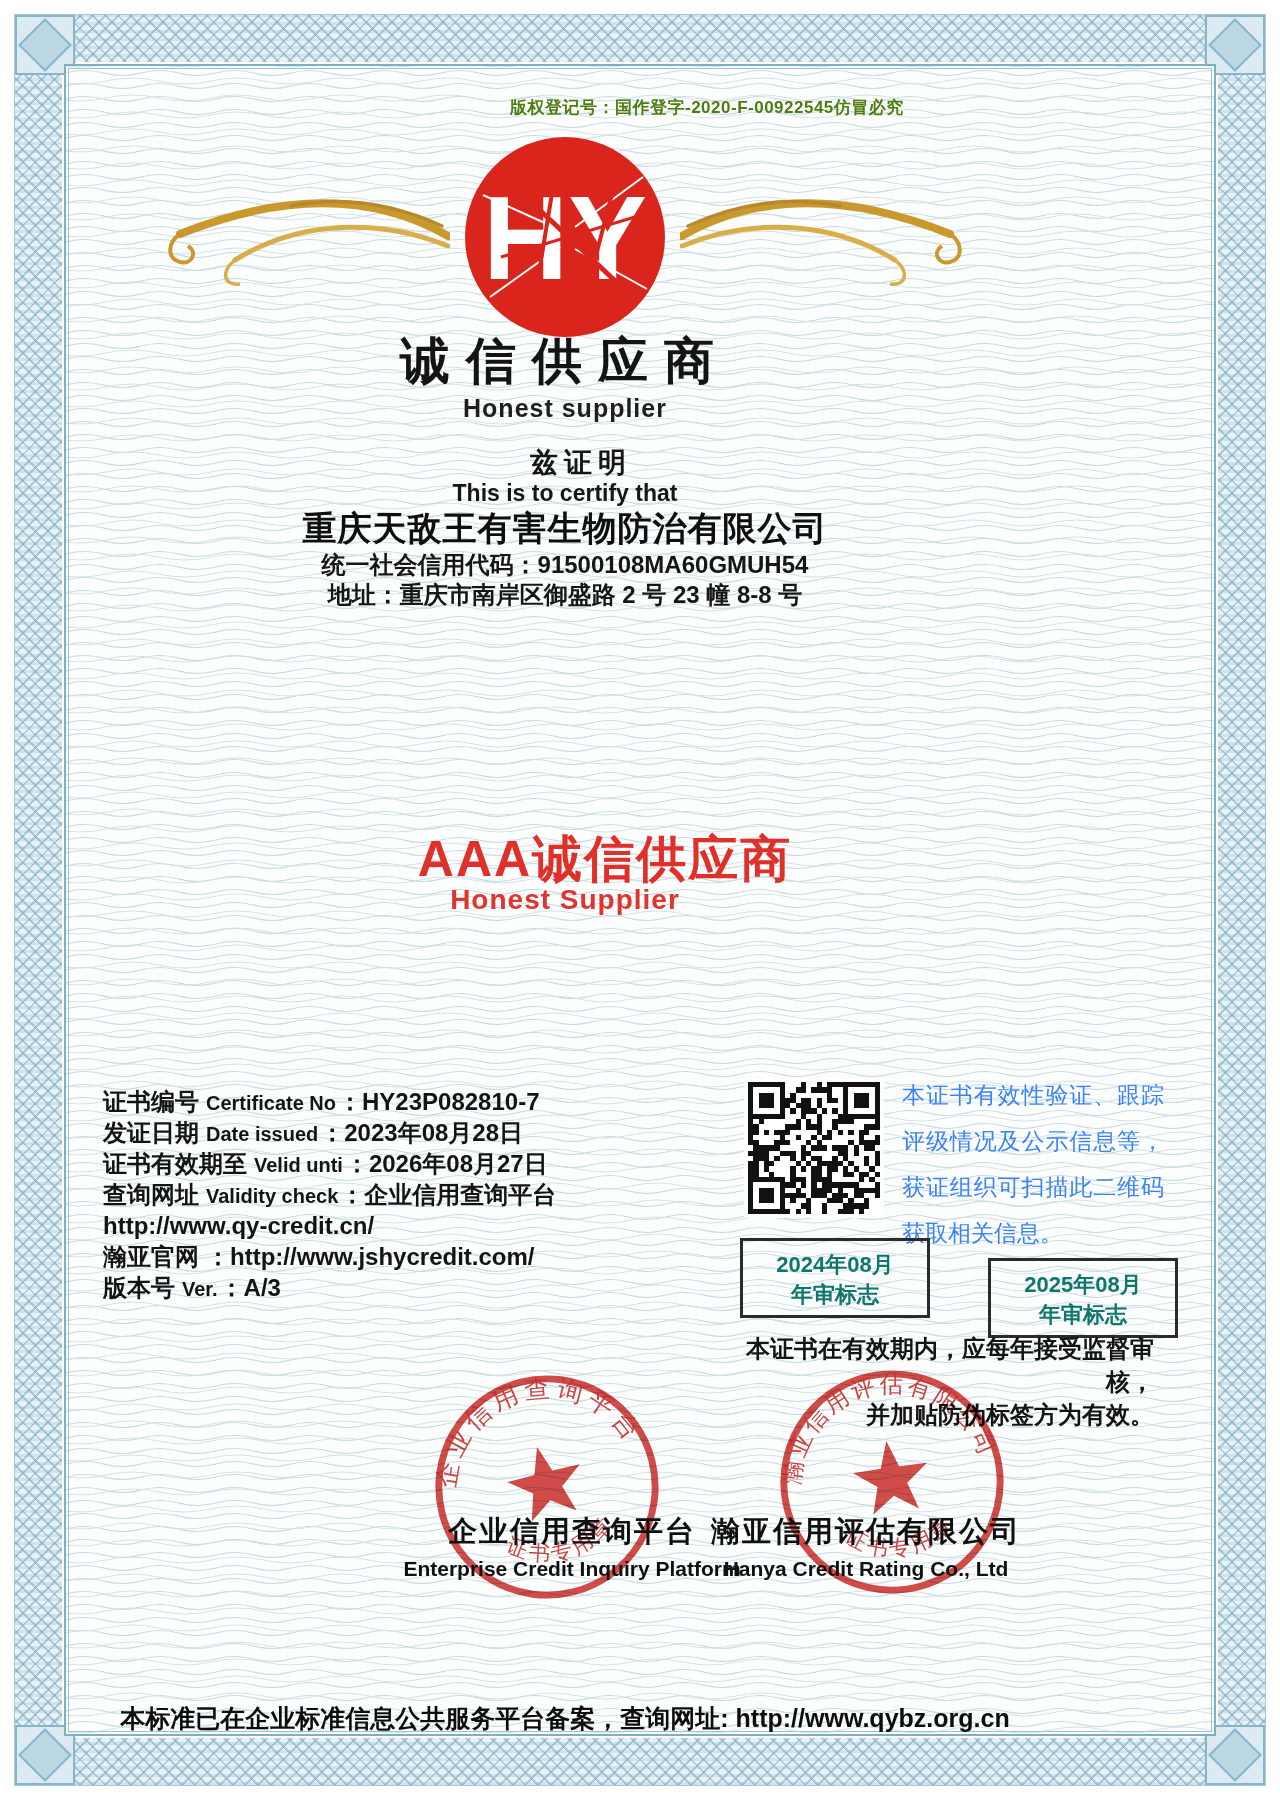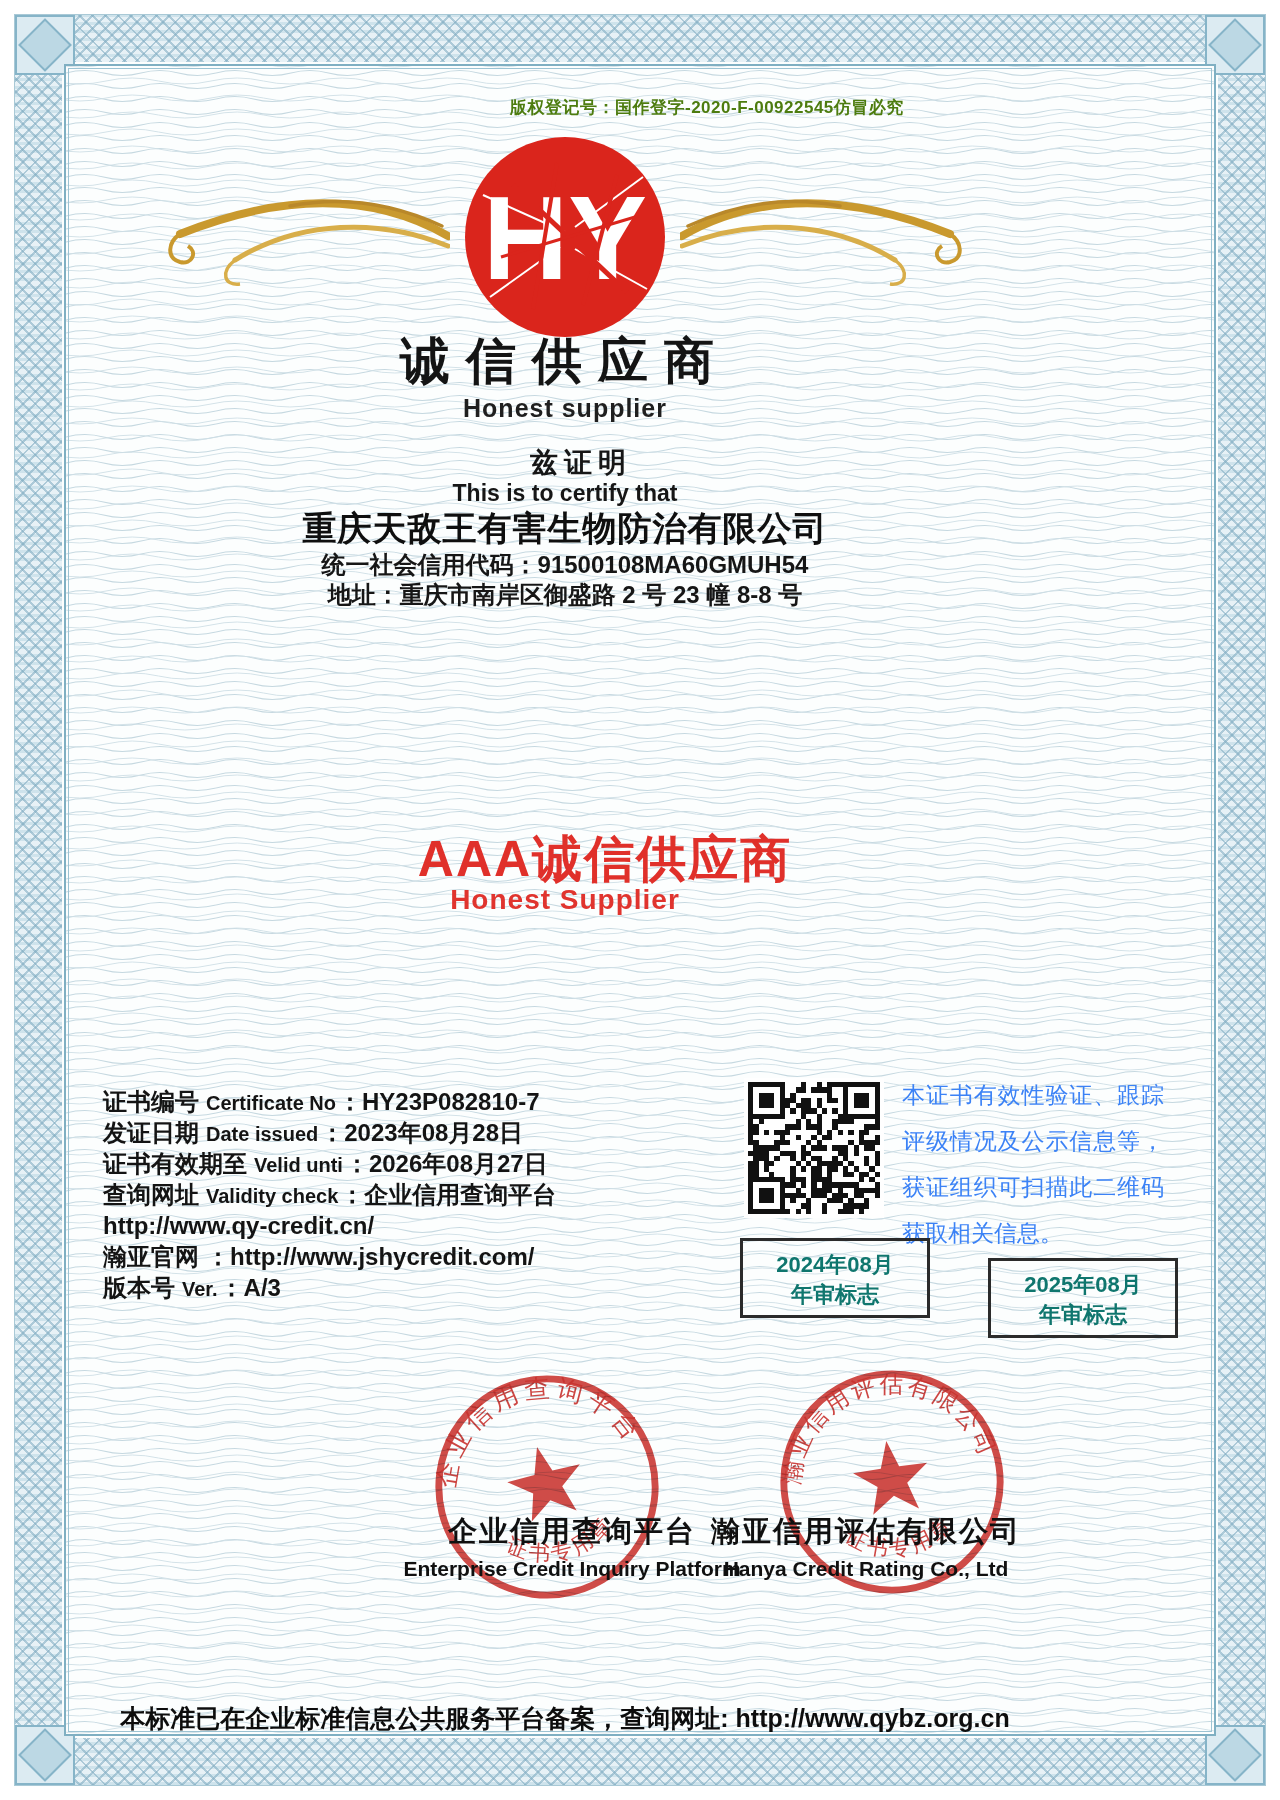--- a/index.html
+++ b/index.html
@@ -819,20 +819,24 @@
 
     <div class="annual-box b1">
       <div>2024年08月</div>
       <div>年审标志</div>
     </div>
     <div class="annual-box b2">
       <div>2025年08月</div>
       <div>年审标志</div>
     </div>
 
+    <div class="supervision">
+      <div>本证书在有效期内，应每年接受监督审核，</div>
+      <div>并加贴防伪标签方为有效。</div>
+    </div>
 
     <div class="stamp s1">
       <svg viewBox="0 0 240 240" width="236" height="236">
         <circle cx="120" cy="120" r="110" fill="none" stroke="#c7211d" stroke-width="7" opacity="0.88"></circle>
         <path id="arcA1" d="M 28 142 A 94 94 0 1 1 212 142" fill="none"></path>
         <path id="arcB1" d="M 48 152 A 82 82 0 0 0 192 152" fill="none"></path>
         <text font-size="26" fill="#c7211d" opacity="0.9" letter-spacing="5" font-family="Liberation Sans, DejaVu Sans, sans-serif">
           <textPath href="#arcA1" startOffset="50%" text-anchor="middle">企业信用查询平台</textPath>
         </text>
         <polygon points="120,78 129.4,105.1 158,105.6 135.2,122.9 143.5,150.4 120,134 96.5,150.4 104.8,122.9 82,105.6 110.6,105.1" fill="#c7211d" opacity="0.88"></polygon>

